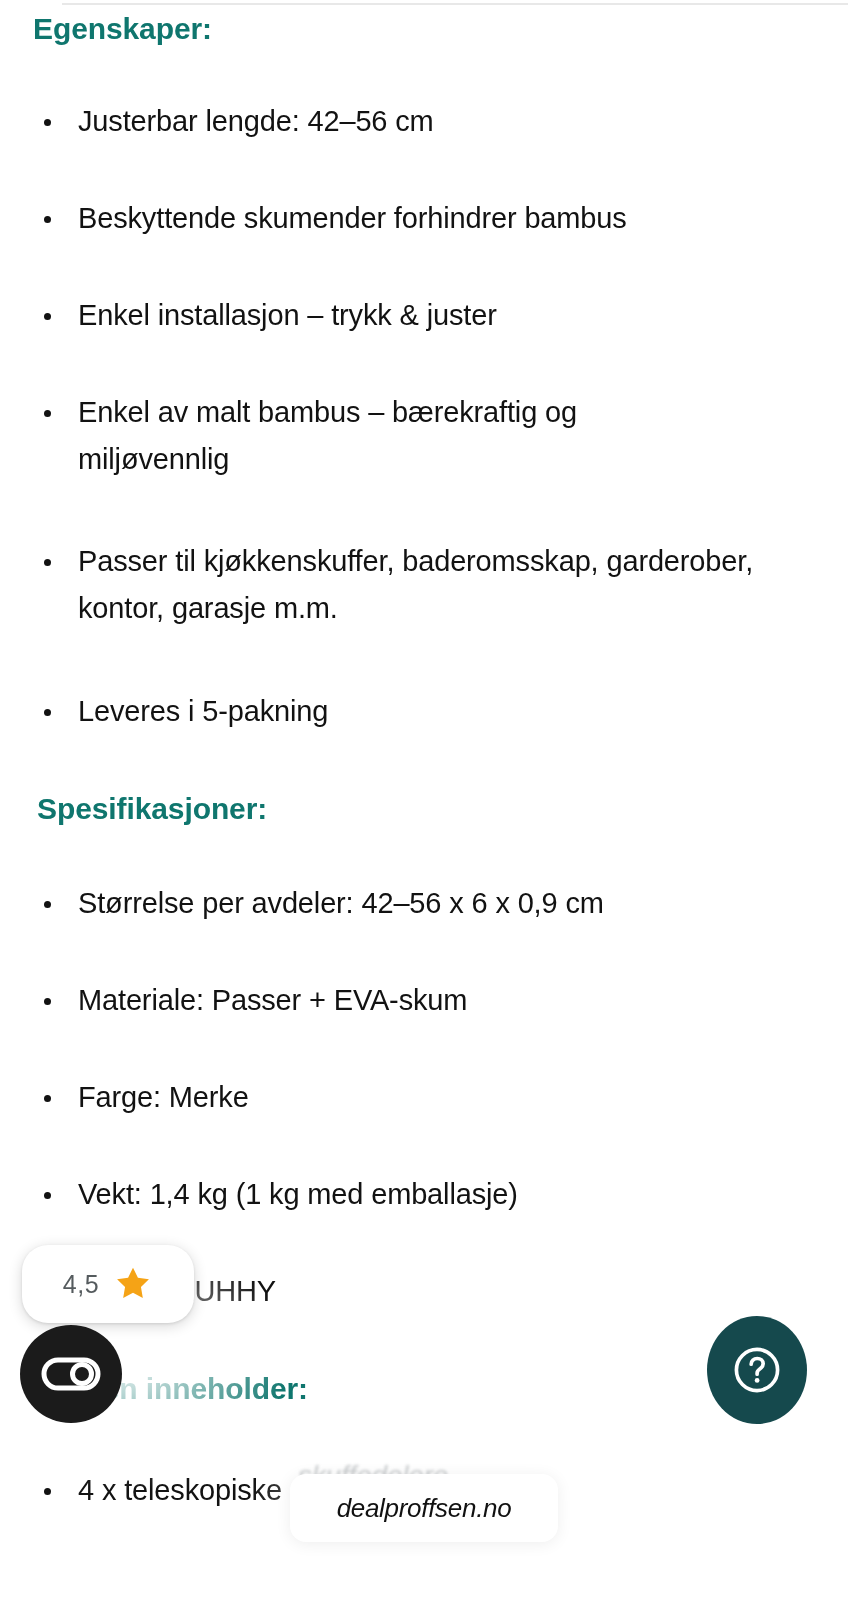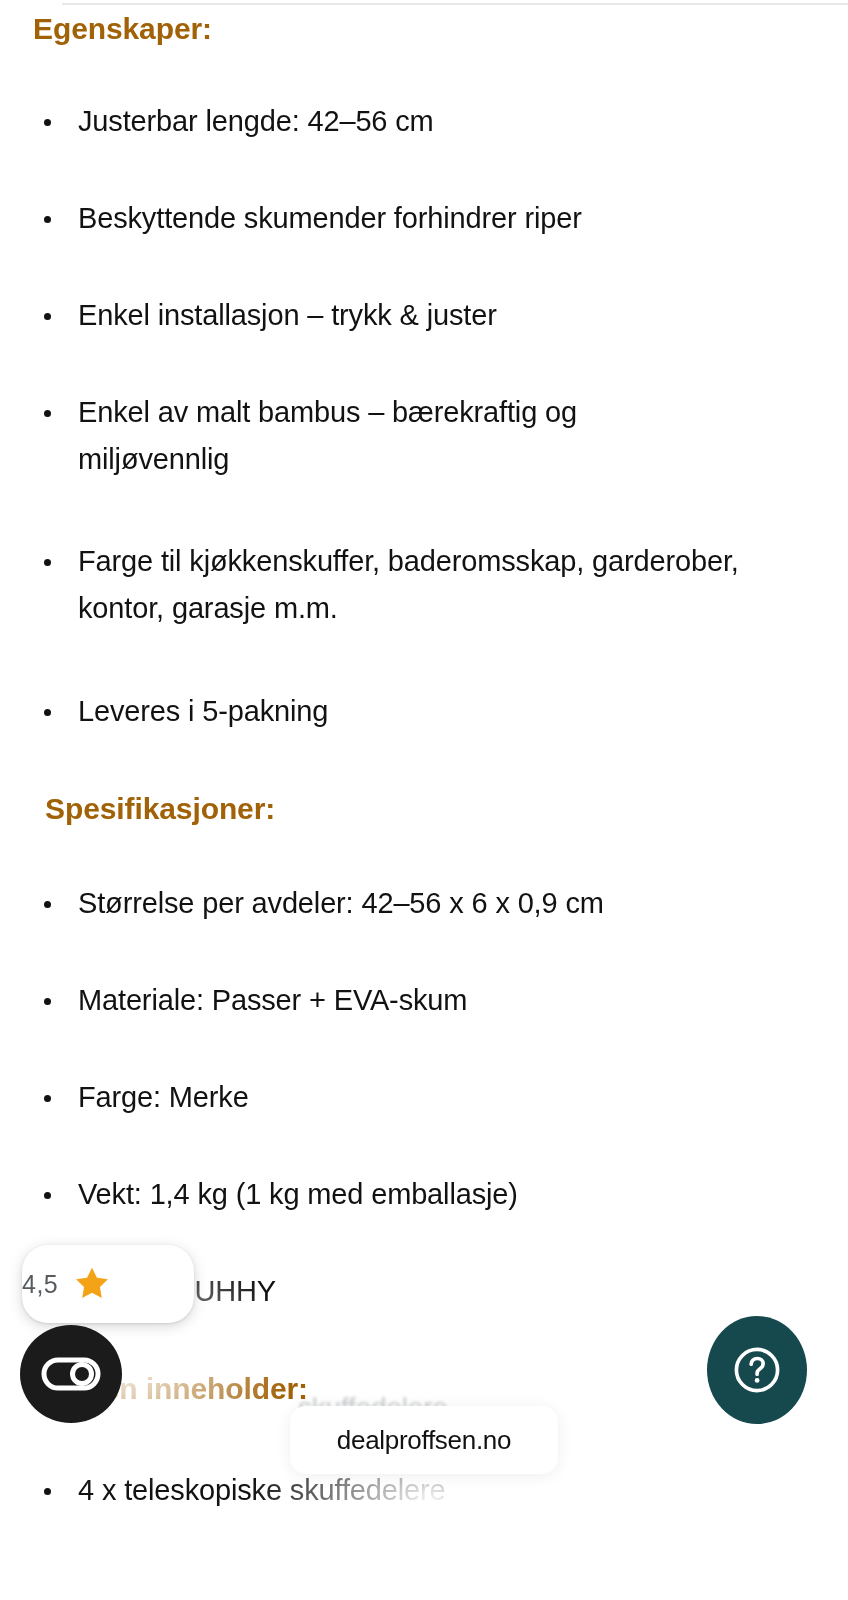--- a/index.html
+++ b/index.html
@@ -31,21 +31,21 @@
     position: absolute;
     top: 0;
     left: 0;
     width: 848px;
   }
 
   .section-heading {
     font-size: 30px;
     font-weight: bold;
     line-height: 1.25;
-    color: #a16207;
+    color: #0f766e;
     margin: 0;
     padding-left: 33px;
     letter-spacing: -0.1px;
   }
 
   ul.bullets {
     list-style: none;
     margin: 0;
     padding: 0;
   }
@@ -74,20 +74,21 @@
     position: absolute;
     left: 22px;
     top: 1245px;
     width: 172px;
     height: 78px;
     background: #ffffff;
     border-radius: 26px;
     box-shadow: 0 3px 14px rgba(0,0,0,0.16), 0 1px 3px rgba(0,0,0,0.10);
     display: flex;
     align-items: center;
+    justify-content: center;
     gap: 14px;
     z-index: 30;
   }
   .rating-value {
     font-size: 25px;
     color: #555b5e;
     letter-spacing: 0.5px;
   }
   .star-icon {
     width: 40px;
@@ -126,24 +127,25 @@
     justify-content: center;
     z-index: 40;
     cursor: pointer;
   }
   .help-btn svg { display: block; }
 
   
   .watermark-wrap {
     position: absolute;
     left: 290px;
-    top: 1360px;
+    top: 1428px;
     width: 270px;
     height: 125px;
     z-index: 20;
+    font-style: italic;
   }
   .watermark-text {
     position: absolute;
     left: 8px;
     top: 32px;
     width: 260px;
     font-size: 28px;
     color: #c9ccce;
     letter-spacing: -0.2px;
     filter: blur(1.6px);
@@ -184,37 +186,37 @@
 
 <div class="content">
 
   <h2 class="section-heading" style="position:absolute; top:10px; left:0;">Egenskaper:</h2>
 
   <ul class="bullets" style="position:absolute; top:98px; left:0; width:848px;">
     <li style="position:absolute; top:0px; left:0; width:848px;">
       <span>Justerbar lengde: 42–56 cm</span>
     </li>
     <li style="position:absolute; top:97px; left:0; width:848px;">
-      <span>Beskyttende skumender forhindrer riper</span>
+      <span>Beskyttende skumender forhindrer bambus</span>
     </li>
     <li style="position:absolute; top:194px; left:0; width:848px;">
       <span>Enkel installasjon – trykk &amp; juster</span>
     </li>
     <li style="position:absolute; top:291px; left:0; width:640px;">
       <span>Enkel av malt bambus – bærekraftig og miljøvennlig</span>
     </li>
     <li style="position:absolute; top:440px; left:0; width:700px;">
-      <span>Farge til kjøkkenskuffer, baderomsskap, garderober, kontor, garasje m.m.</span>
+      <span>Passer til kjøkkenskuffer, baderomsskap, garderober, kontor, garasje m.m.</span>
     </li>
     <li style="position:absolute; top:590px; left:0; width:848px;">
       <span>Leveres i 5-pakning</span>
     </li>
   </ul>
 
-  <h2 class="section-heading" style="position:absolute; top:790px; left:12px;text-align:center;">Spesifikasjoner:</h2>
+  <h2 class="section-heading" style="position:absolute; top:790px; left:4px;text-align:center;">Spesifikasjoner:</h2>
 
   <ul class="bullets" style="position:absolute; top:880px; left:0; width:848px;">
     <li style="position:absolute; top:0px; left:0; width:848px;">
       <span>Størrelse per avdeler: 42–56 x 6 x 0,9 cm</span>
     </li>
     <li style="position:absolute; top:97px; left:0; width:848px;">
       <span>Materiale: Passer + EVA-skum</span>
     </li>
     <li style="position:absolute; top:194px; left:0; width:848px;">
       <span>Farge: Merke</span>

